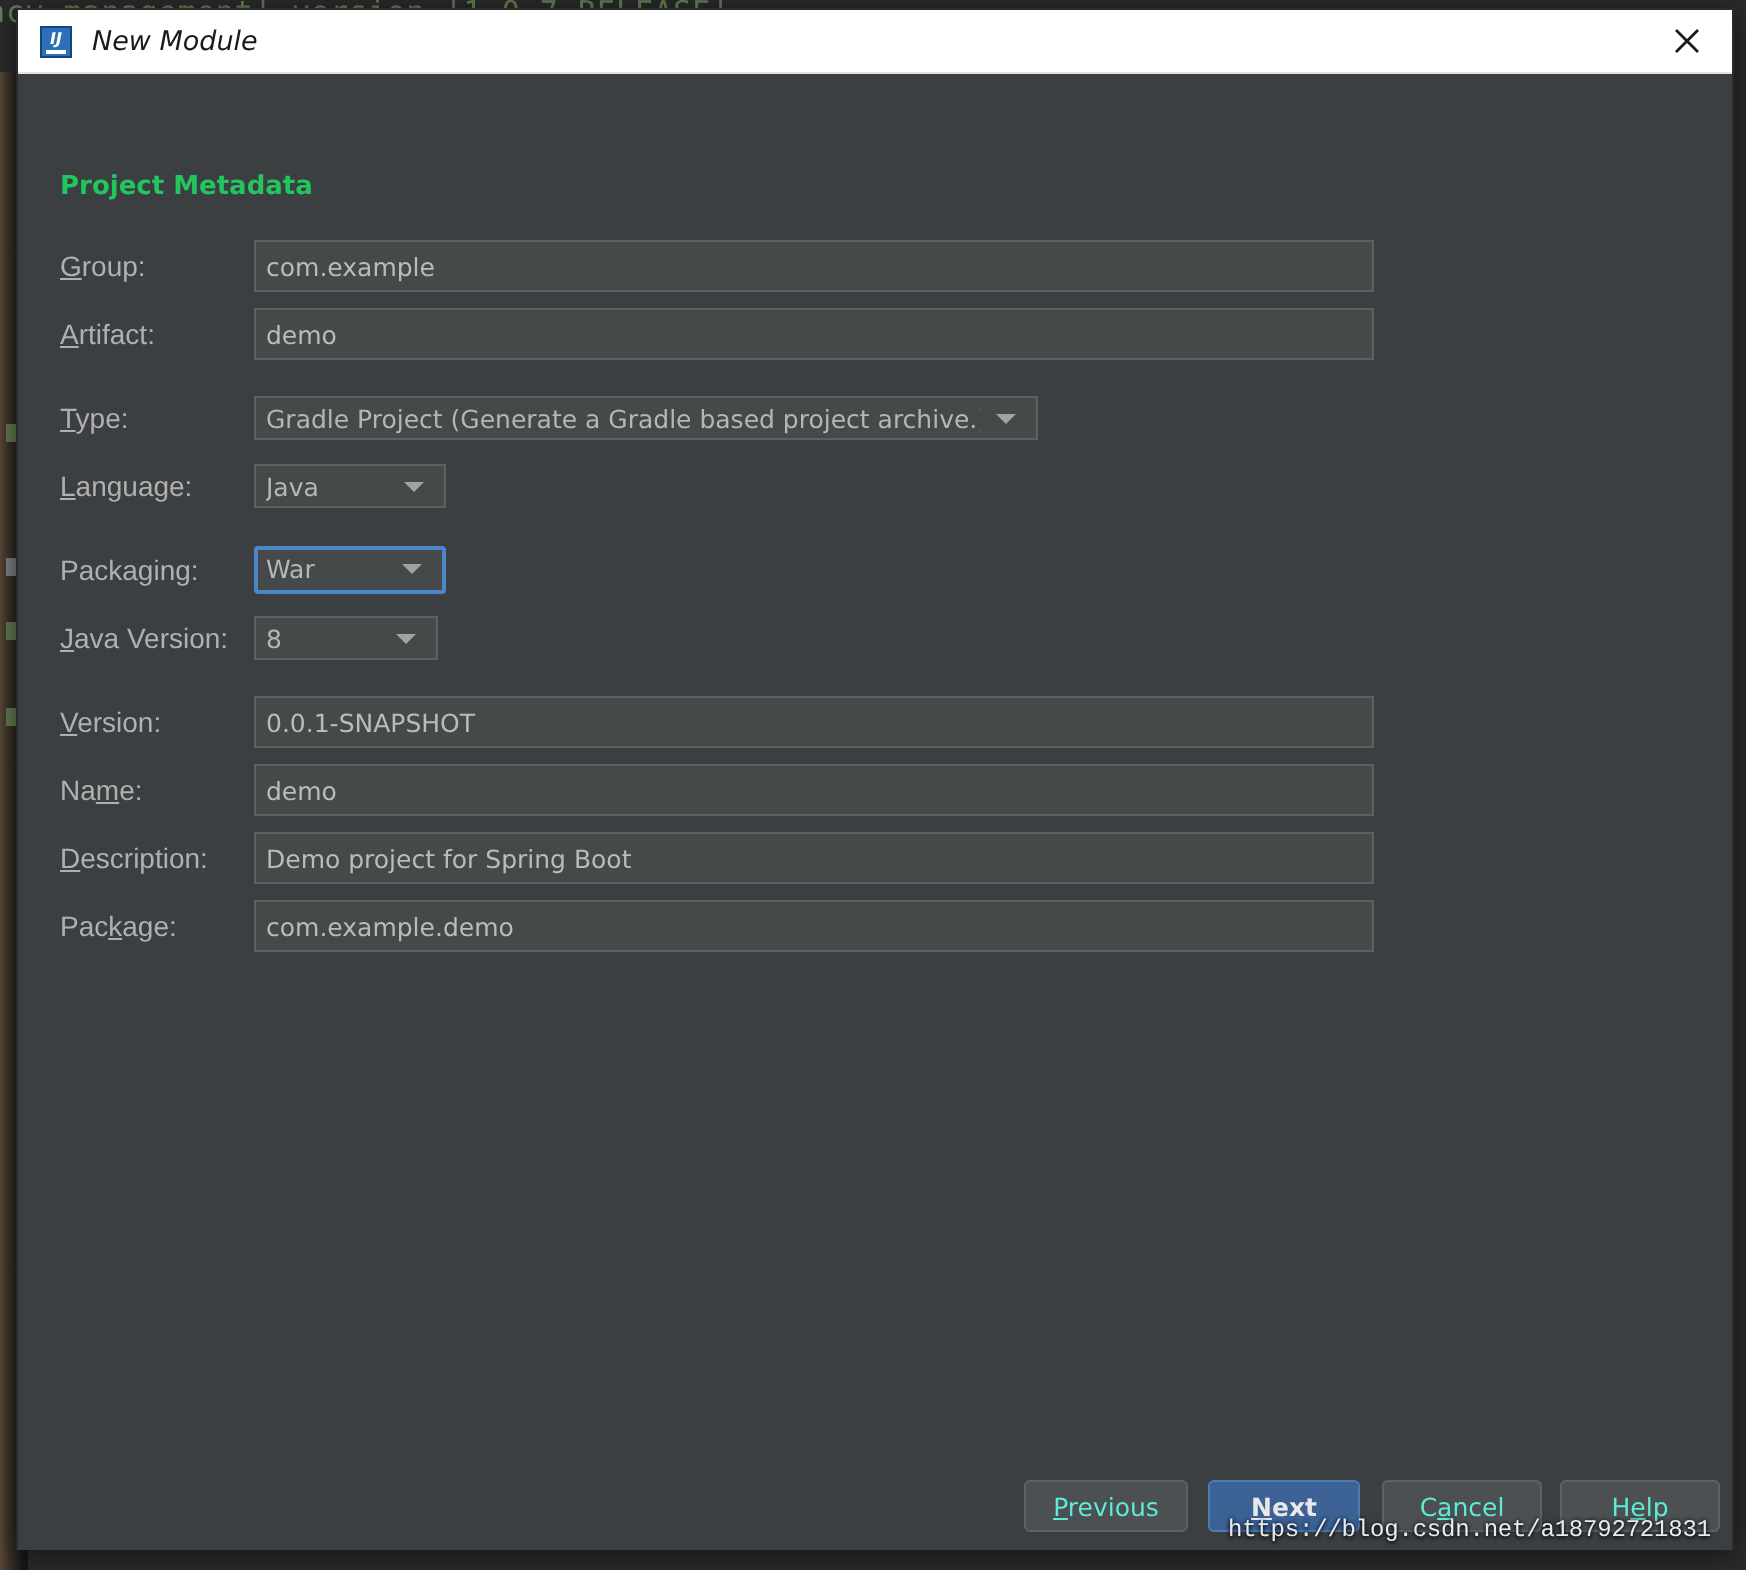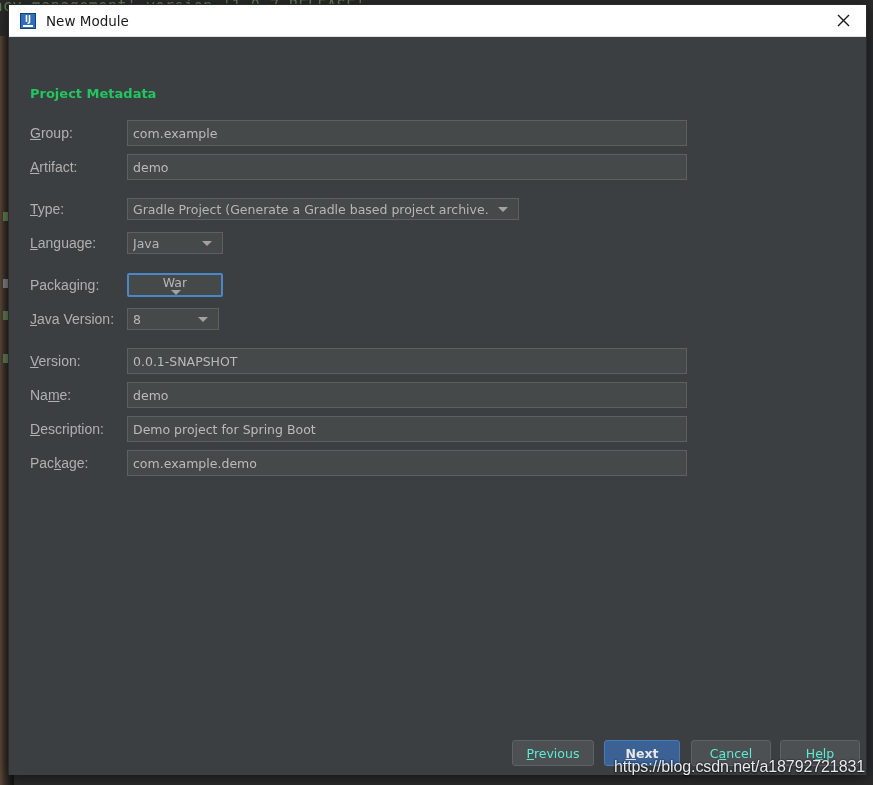--- a/index.html
+++ b/index.html
@@ -71,20 +71,21 @@
   }
 
   
   #titlebar {
     height: 31px;
     background: #ffffff;
     display: flex;
     align-items: center;
     position: relative;
     border-bottom: 1px solid #e3e3e3;
+    font-style: italic;
   }
   #app-icon {
     width: 16px; height: 16px;
     margin-left: 11px;
     background: #2d6fb8;
     border: 1px solid #14457c;
     box-sizing: border-box;
     position: relative;
     flex: none;
   }
@@ -201,21 +202,20 @@
     margin-right: 6px;
     flex: none;
   }
   .combo.focused {
     border: 2px solid #4b87c7;
     background: #45494a;
     height: 24px;
     margin-top: -1px;
     padding-left: 4px;
     border-radius: 2px;
-    flex-direction: column;
   }
   .combo.w-type { width: 392px; }
   .combo.w-small { width: 96px; }
   .combo.w-jv { width: 92px; }
 
   
   #button-bar {
     position: absolute;
     left: 0;
     bottom: 9px;
@@ -249,22 +249,22 @@
   #btn-previous { left: 503px; width: 82px; }
   #btn-next     { left: 595px; width: 76px; }
   #btn-cancel   { left: 682px; width: 80px; }
   #btn-help     { left: 771px; width: 80px; }
 
   
   #watermark {
     position: absolute;
     left: 614px;
     top: 758px;
-    font-size: 16px;
-    font-family: Liberation Sans, sans-serif;
+    font-size: 12px;
+    font-family: Liberation Mono, monospace;
     color: #e9ecef;
     text-shadow: 0 0 2px rgba(0,0,0,0.9), 0 1px 2px rgba(0,0,0,0.7);
     white-space: nowrap;
     letter-spacing: -0.1px;
     z-index: 50;
   }
 </style>
 </head>
 <body>
 

